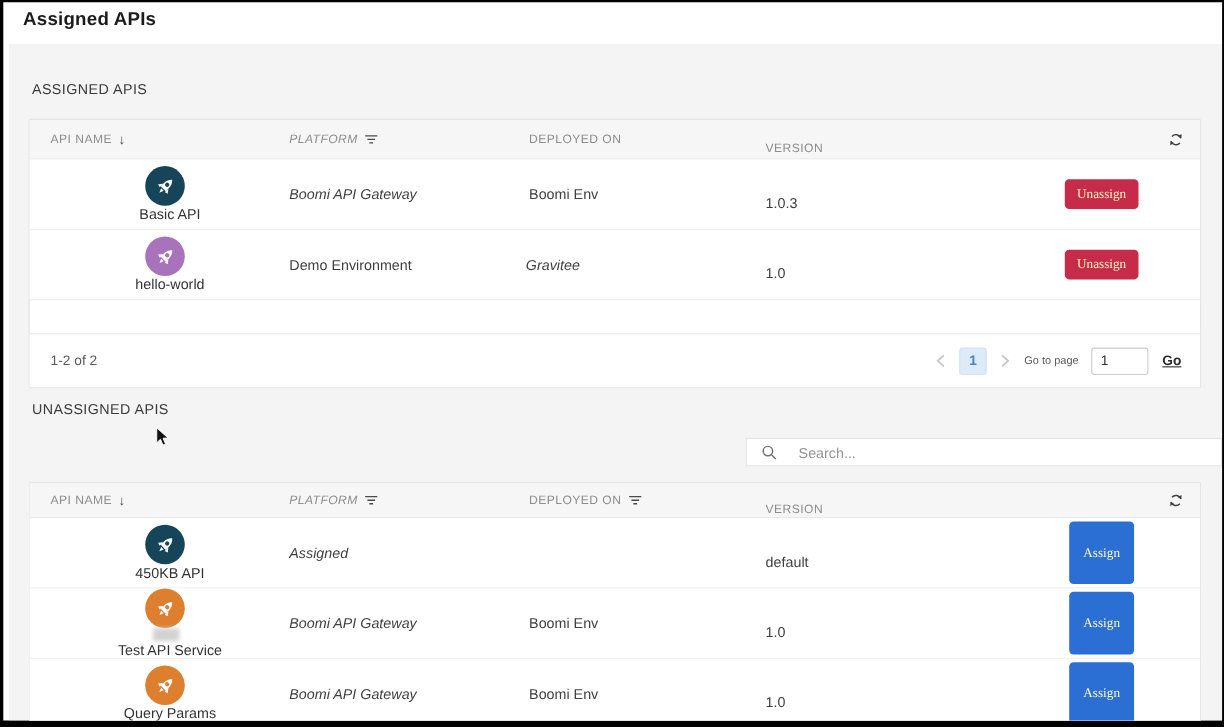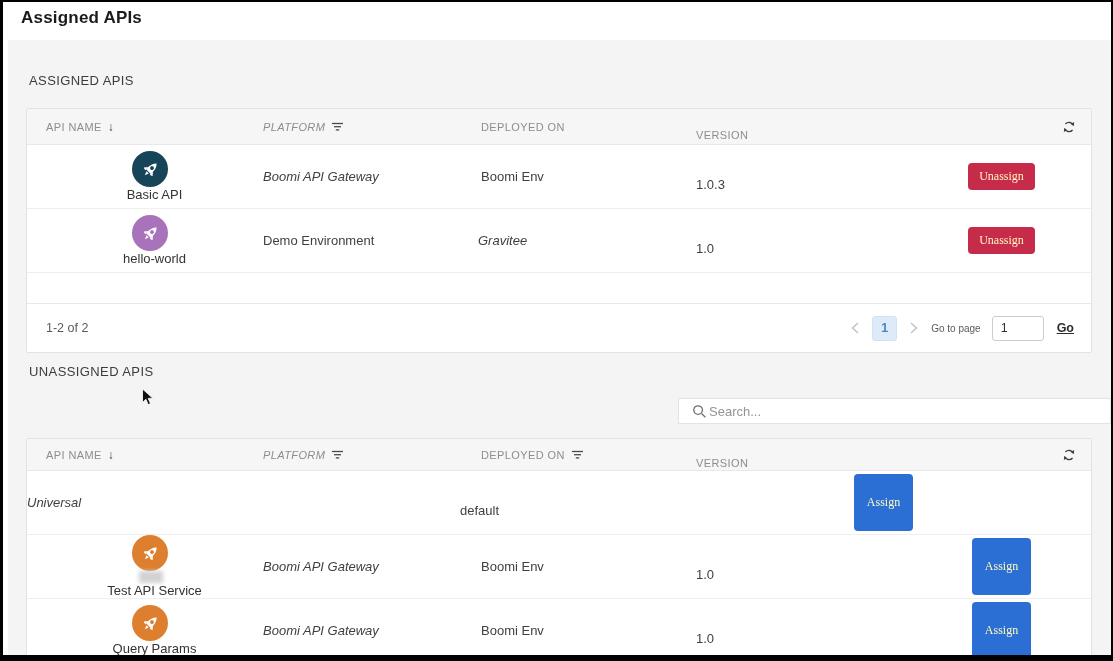--- a/index.html
+++ b/index.html
@@ -44,21 +44,21 @@
 
   .pagination{display:flex;align-items:center;height:48px;background:#fff;margin-top:30px;}
   .range{padding-left:19px;font-size:12.5px;color:#5a5a5a;}
   .pager{margin-left:auto;display:flex;align-items:center;gap:11px;padding-right:15px;}
   .chev{background:none;border:none;padding:2px;cursor:pointer;display:flex;}
   .pagebadge{width:25px;height:25px;border:1px solid #cfe3f5;border-radius:3px;background:var(--page_badge_bg,#ddeaf8);color:var(--page_badge_text,#4a86c5);font-size:12.5px;font-weight:600;cursor:pointer;font-family:inherit;}
   .goto-label{font-size:10px;color:#5a5a5a;}
   .page-input{width:52px;height:25px;border:1px solid #ccc;border-radius:3px;font-size:12.5px;padding:0 8px;color:#333;box-sizing:border-box;font-family:inherit;}
   .go-btn{background:none;border:none;font-weight:700;font-size:12.5px;color:#2d2d2d;cursor:pointer;font-family:inherit;padding:2px 2px;text-decoration:underline;}
 
-  .searchbar{position:absolute;left:675px;top:396px;right:0;height:26px;background:#fff;border:1px solid #e3e3e3;display:flex;align-items:center;padding-left:13px;box-sizing:border-box;gap:0;}
+  .searchbar{position:absolute;left:675px;top:396px;right:0;height:26px;background:#fff;border:1px solid #e3e3e3;display:flex;align-items:center;padding-left:13px;box-sizing:border-box;gap:17px;}
   .searchbar input{border:none;outline:none;font-size:13px;color:#333;flex:1;font-family:inherit;background:transparent;}
   .searchbar input::placeholder{color:#949494;}
 
   .cursor{position:absolute;left:138px;top:386px;}
 </style>
 </head>
 <body>
 
 <div id="screen">
 
@@ -211,21 +211,35 @@
             <path d="M13.2 6.4 A5.5 5.5 0 0 0 3.9 4.6"></path>
             <path d="M2.8 9.6 A5.5 5.5 0 0 0 12.1 11.4"></path>
           </g>
           <path fill="#3f3f3f" d="M13.9 2.2 L13.6 6.4 L9.9 4.5 Z"></path>
           <path fill="#3f3f3f" d="M2.1 13.8 L2.4 9.6 L6.1 11.5 Z"></path>
         </svg>
       </button>
     </div>
     <div class="tbody">
         <div class="tr">
-          <div class="td col1">Universal</div>
+          <div class="td col0 name-cell">
+            <span class="avatar" style="background:#16455a">
+              <svg width="21" height="21" viewBox="0 0 24 24">
+                <g transform="rotate(45 12 12)">
+                  <path fill="#fff" d="M12 2.2 C14.7 4.6 15.7 7.9 15.7 11 L15.7 15.4 L8.3 15.4 L8.3 11 C8.3 7.9 9.3 4.6 12 2.2 Z"></path>
+                  <circle cx="12" cy="9.6" r="2.2" fill="#16455a"></circle>
+                  <path fill="#fff" d="M8.3 11.6 L4.9 15.8 L8.3 16.9 Z"></path>
+                  <path fill="#fff" d="M15.7 11.6 L19.1 15.8 L15.7 16.9 Z"></path>
+                  <path fill="#fff" d="M10.2 16.6 L12 21.2 L13.8 16.6 Z"></path>
+                </g>
+              </svg>
+            </span>
+            <span class="api-name">450KB API</span>
+          </div>
+          <div class="td col1">Assigned</div>
           <div class="td col2"></div>
           <div class="td col3">default</div>
           <div class="td col4">
             <button class="btn primary">Assign</button>
           </div>
         </div>
         <div class="tr">
           <div class="td col0 name-cell">
             <span class="avatar" style="background:#dd7f2f">
               <svg width="21" height="21" viewBox="0 0 24 24">

